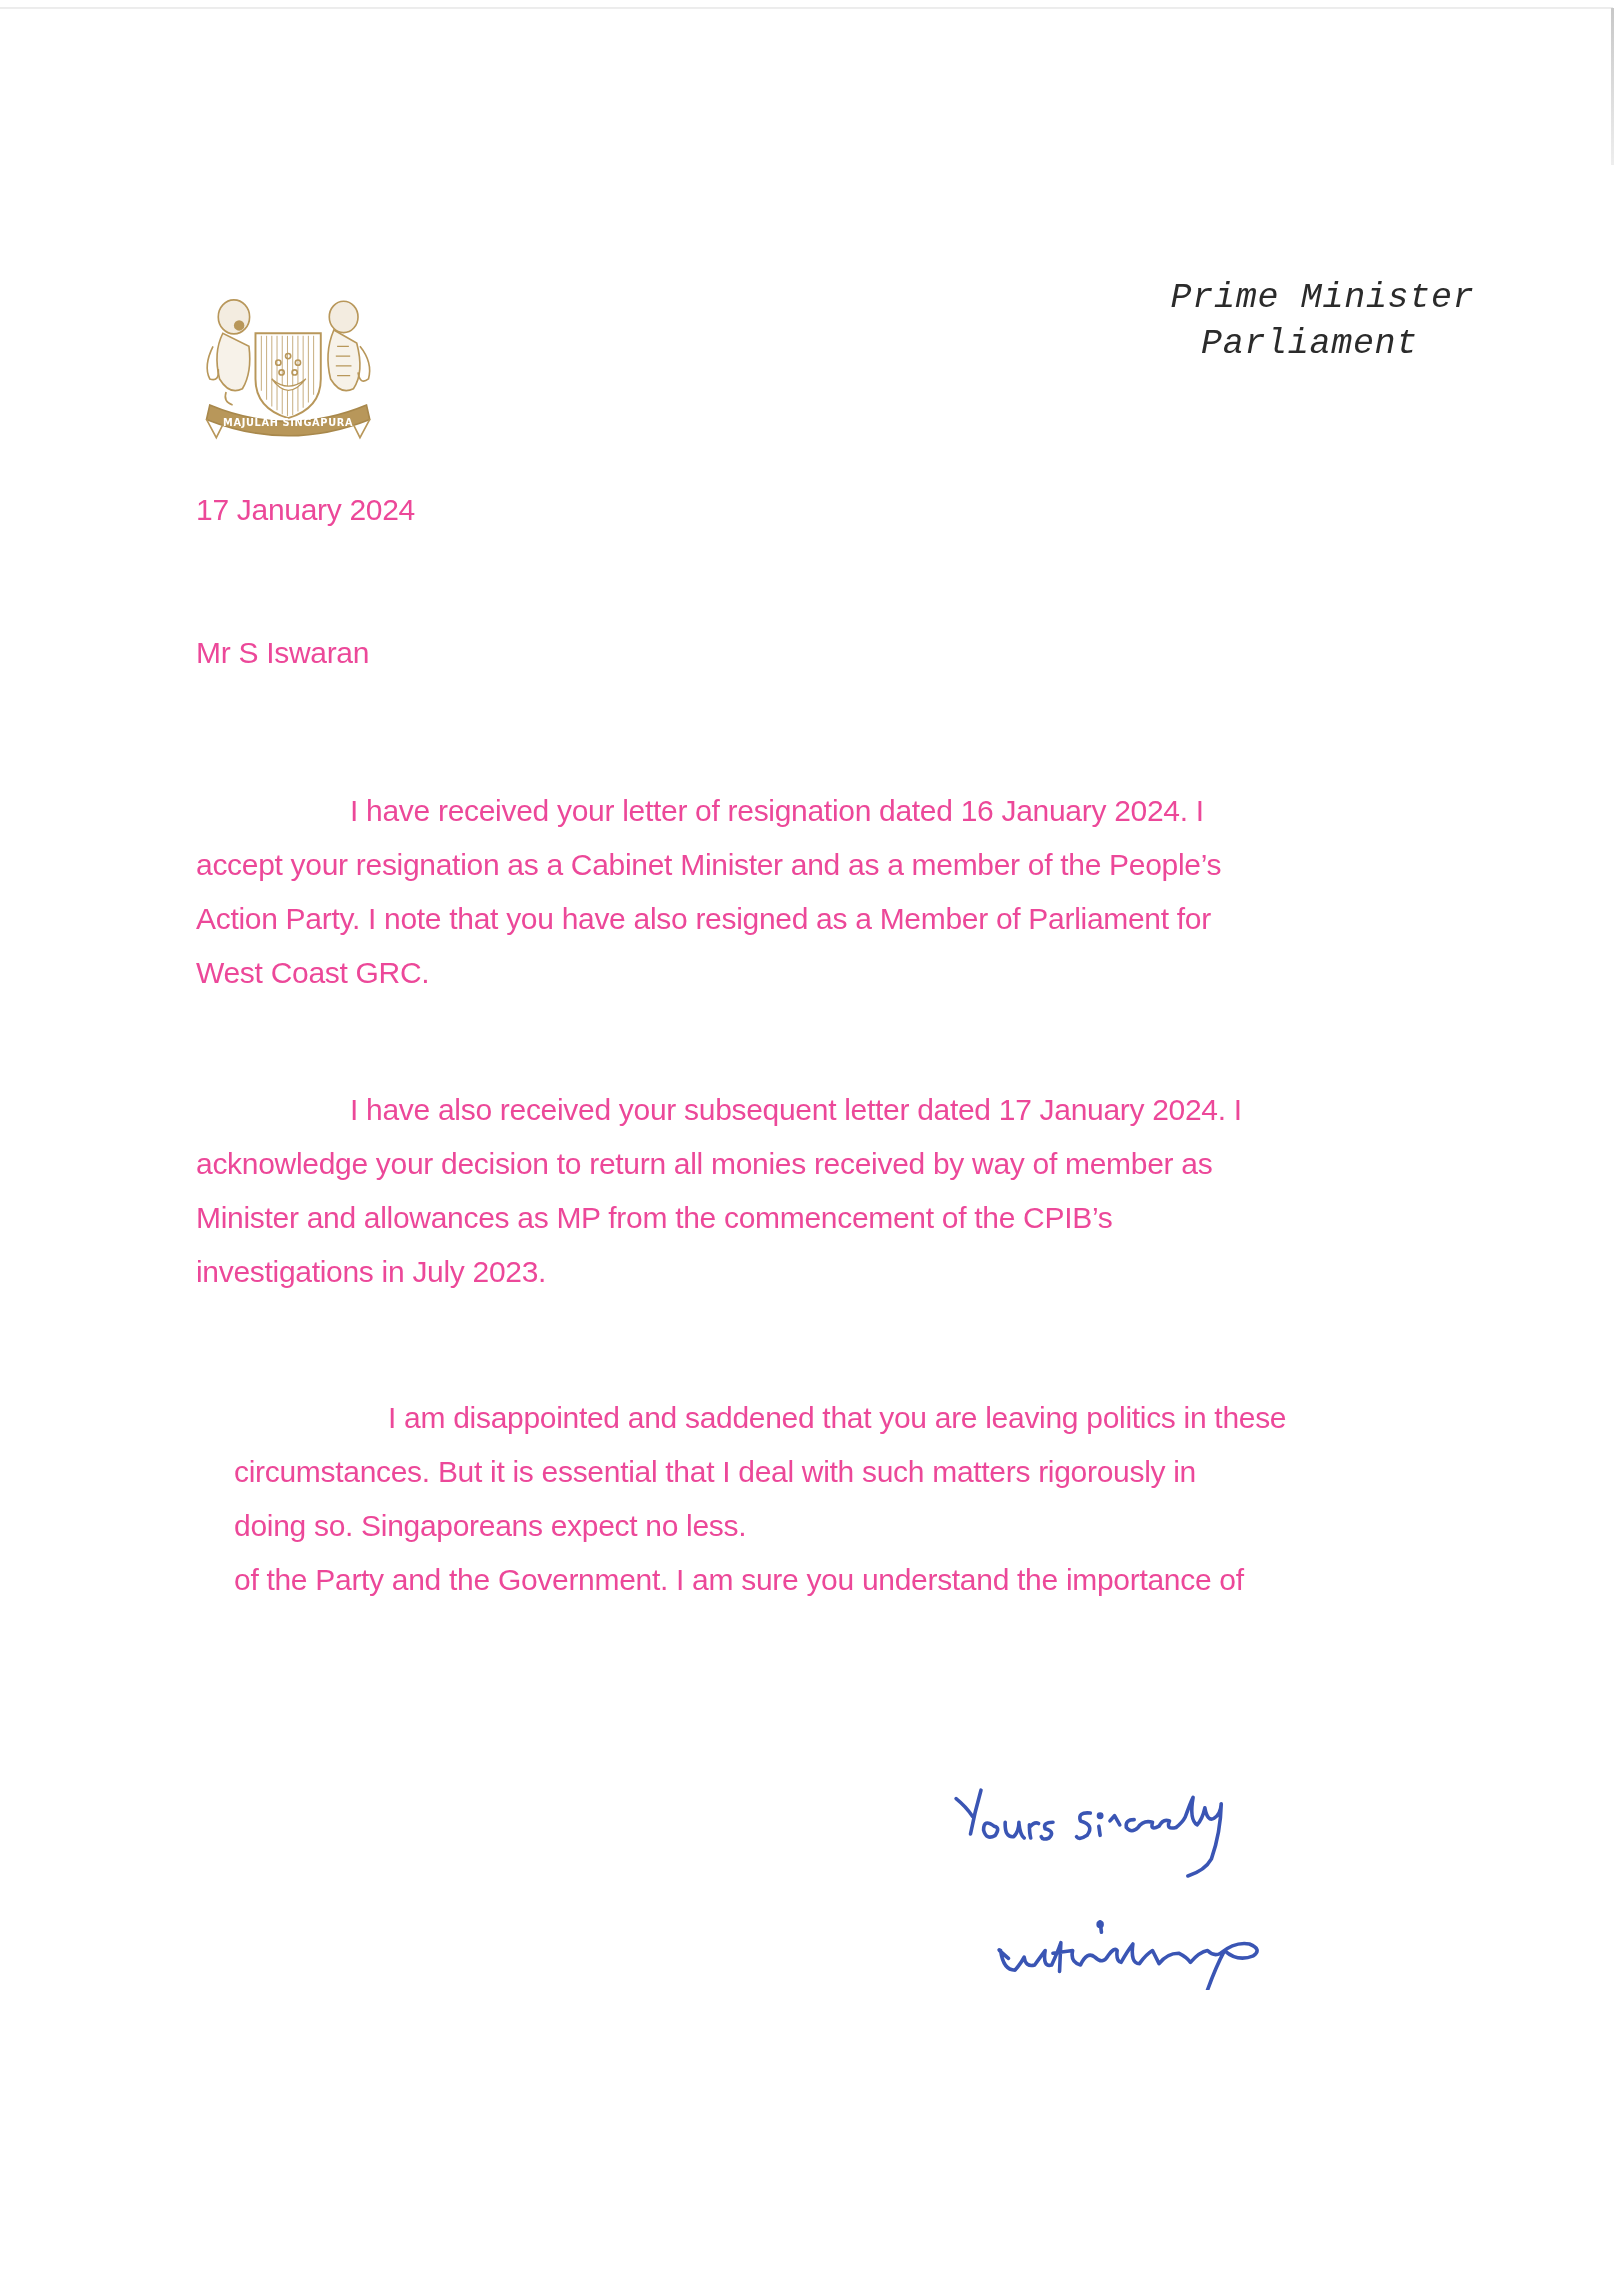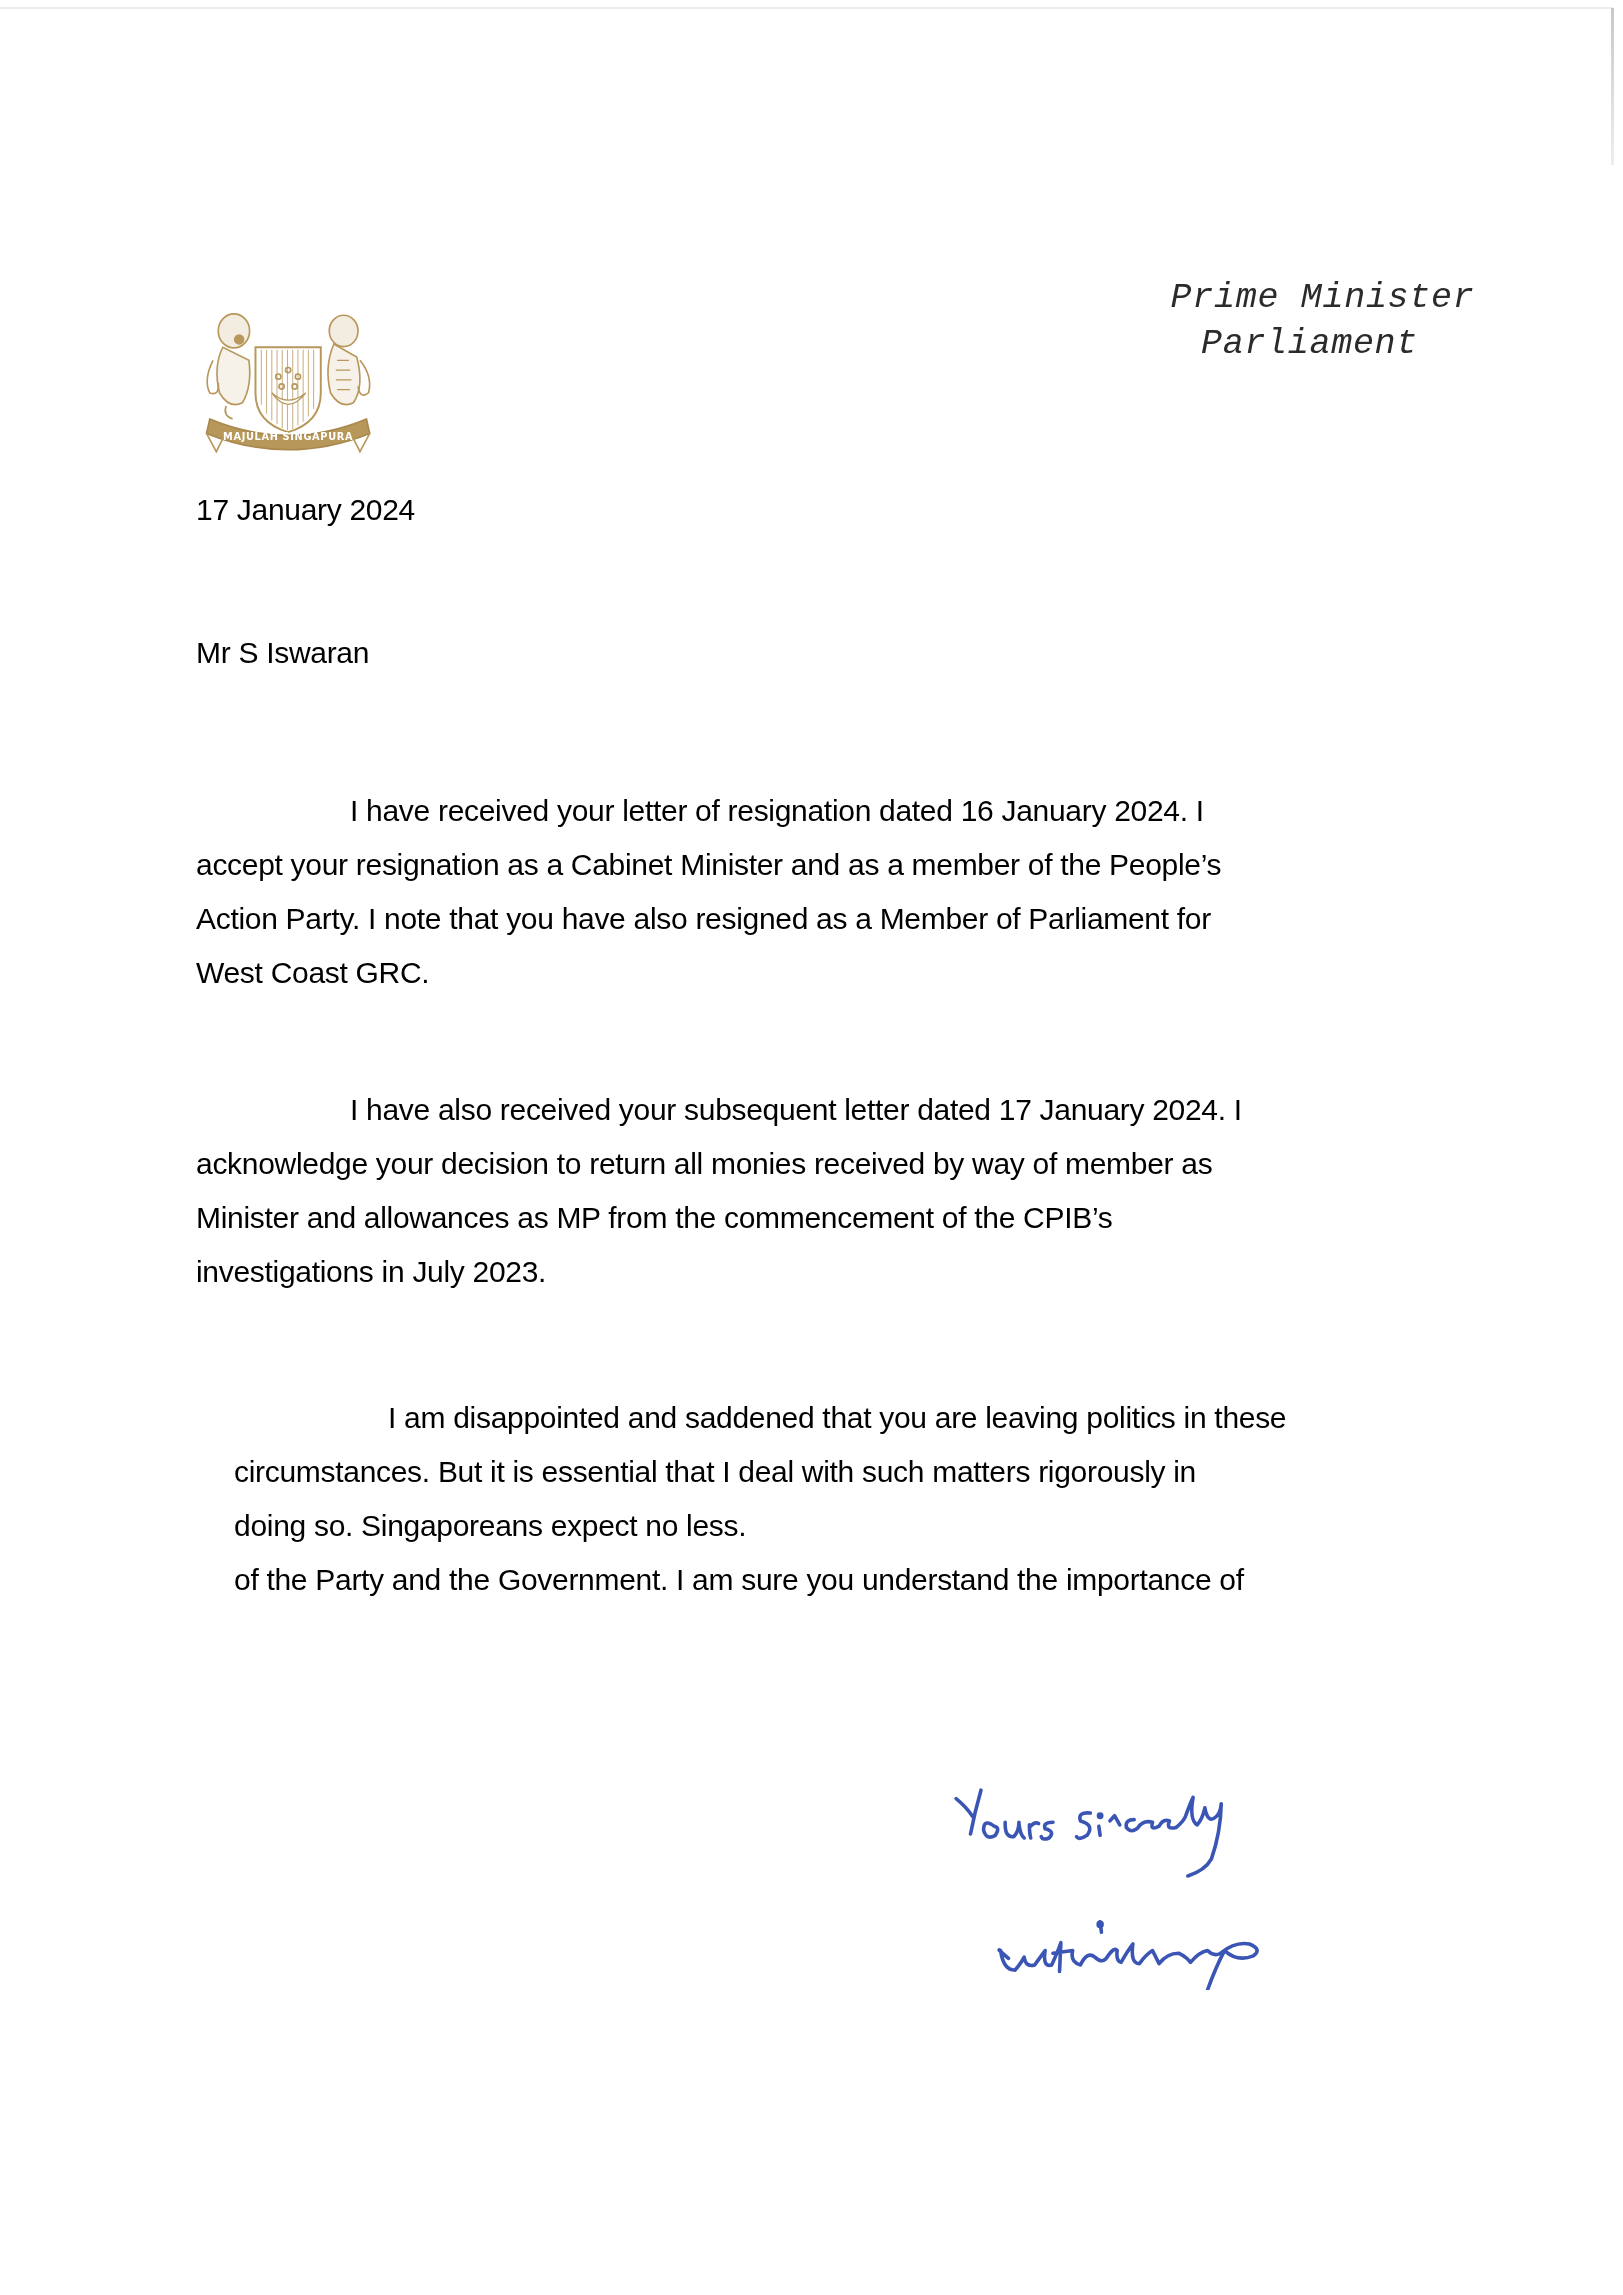--- a/index.html
+++ b/index.html
@@ -28,21 +28,21 @@
       position: absolute;
       left: 1611px;
       top: 7.9px;
       width: 2.6px;
       height: 157px;
       background: linear-gradient(#c8c8c8, #eeeeee);
     }
     .crest {
       position: absolute;
       left: 193px;
-      top: 295px;
+      top: 281px;
       width: 187px;
       height: 160px;
     }
     .letterhead {
       position: absolute;
       left: 1113px;
       top: 275px;
       width: 367px;
       text-align: center;
       font-family: Liberation Mono, monospace;
@@ -52,21 +52,21 @@
       color: #2b2b2b;
       letter-spacing: 0.7px;
     }
     .letterhead .line1 { display: block; padding-left: 52px; }
     .letterhead .line2 { display: block; padding-left: 26px; }
     .text-block {
       position: absolute;
       left: 196px;
       font-size: 30px;
       line-height: 54px;
-      color: #000000;
+      color: #ec4899;
       letter-spacing: -0.3px;
     }
     .date { top: 483px; }
     .addressee { top: 626px; }
     .para { width: 1283px; }
     .para .ln { display: block; white-space: nowrap; }
     .para .ln.indent { padding-left: 154px; }
     .para1 { top: 784px; }
     .para2 { top: 1083px; }
     .para3 { top: 1391px; margin-left: 38px; }

